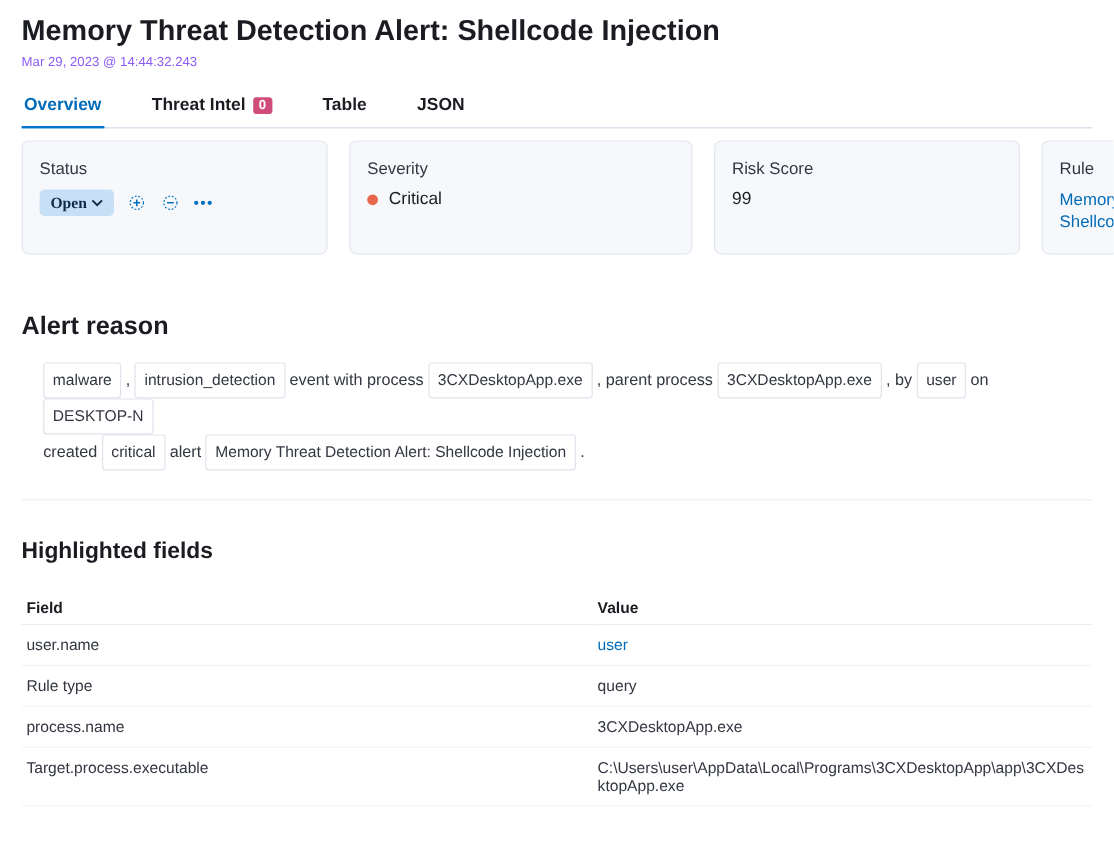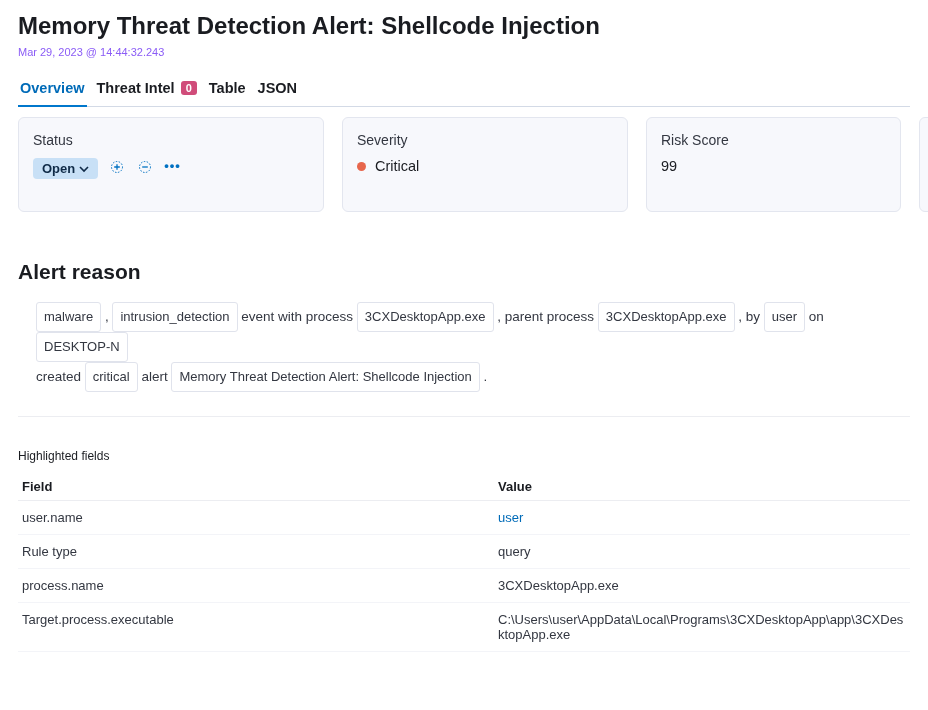--- a/index.html
+++ b/index.html
@@ -15,21 +15,21 @@
     font-weight: 700;
     margin-bottom: 6px;
   }
   .timestamp {
     font-size: 11px;
     color: #8b5cf6;
     margin-bottom: 14px;
   }
   .tabs {
     display: flex;
-    gap: 8px;
+    gap: 38px;
     border-bottom: 1px solid #d3dae6;
     margin-bottom: 4px;
   }
   .tab {
     padding: 8px 2px 10px 2px;
     font-size: 14.5px;
     font-weight: 600;
     color: #1a1c21;
     cursor: pointer;
     position: relative;
@@ -61,31 +61,31 @@
     margin-top: 10px;
     margin-bottom: 48px;
   }
   .summary-card {
     flex: 0 0 auto;
     background: #f7f8fc;
     border: 1px solid #e3e6ef;
     border-radius: 6px;
     padding: 14px 14px 18px 14px;
   }
-  .summary-card.status { width: 306px; }
+  .summary-card.status { width: 255px; }
   .summary-card.sev { width: 286px; }
   .summary-card.risk { width: 255px; }
   .summary-card.rule { width: 170px; overflow: hidden; white-space: nowrap; }
   .summary-label {
     font-size: 14px;
     color: #333741;
     font-weight: 400;
     margin-bottom: 10px;
   }
-  .status-value-row { display:flex; gap: 10px; }
+  .status-value-row { display:flex; align-items:center; gap: 10px; font-family: Liberation Serif, serif; }
   .status-pill {
     background: #c8e0f6;
     color: #0f2a47;
     font-size: 13px;
     font-weight: 600;
     padding: 3px 9px;
     border-radius: 4px;
     display: inline-flex;
     align-items: center;
     gap: 4px;
@@ -122,23 +122,23 @@
     display: inline-block;
     border: 1px solid #e0e3ec;
     background: #fff;
     padding: 1px 7px;
     border-radius: 3px;
     font-size: 13px;
     color: #333741;
     white-space: nowrap;
   }
   .subsection {
-    font-size: 12px;
-    font-weight: 400;
-    margin-bottom: 10px;
+    font-size: 19px;
+    font-weight: 700;
+    margin-bottom: 22px;
   }
   table.fields {
     width: 100%;
     border-collapse: collapse;
     font-size: 13px;
   }
   table.fields th {
     text-align: left;
     font-weight: 700;
     color: #1a1c21;

